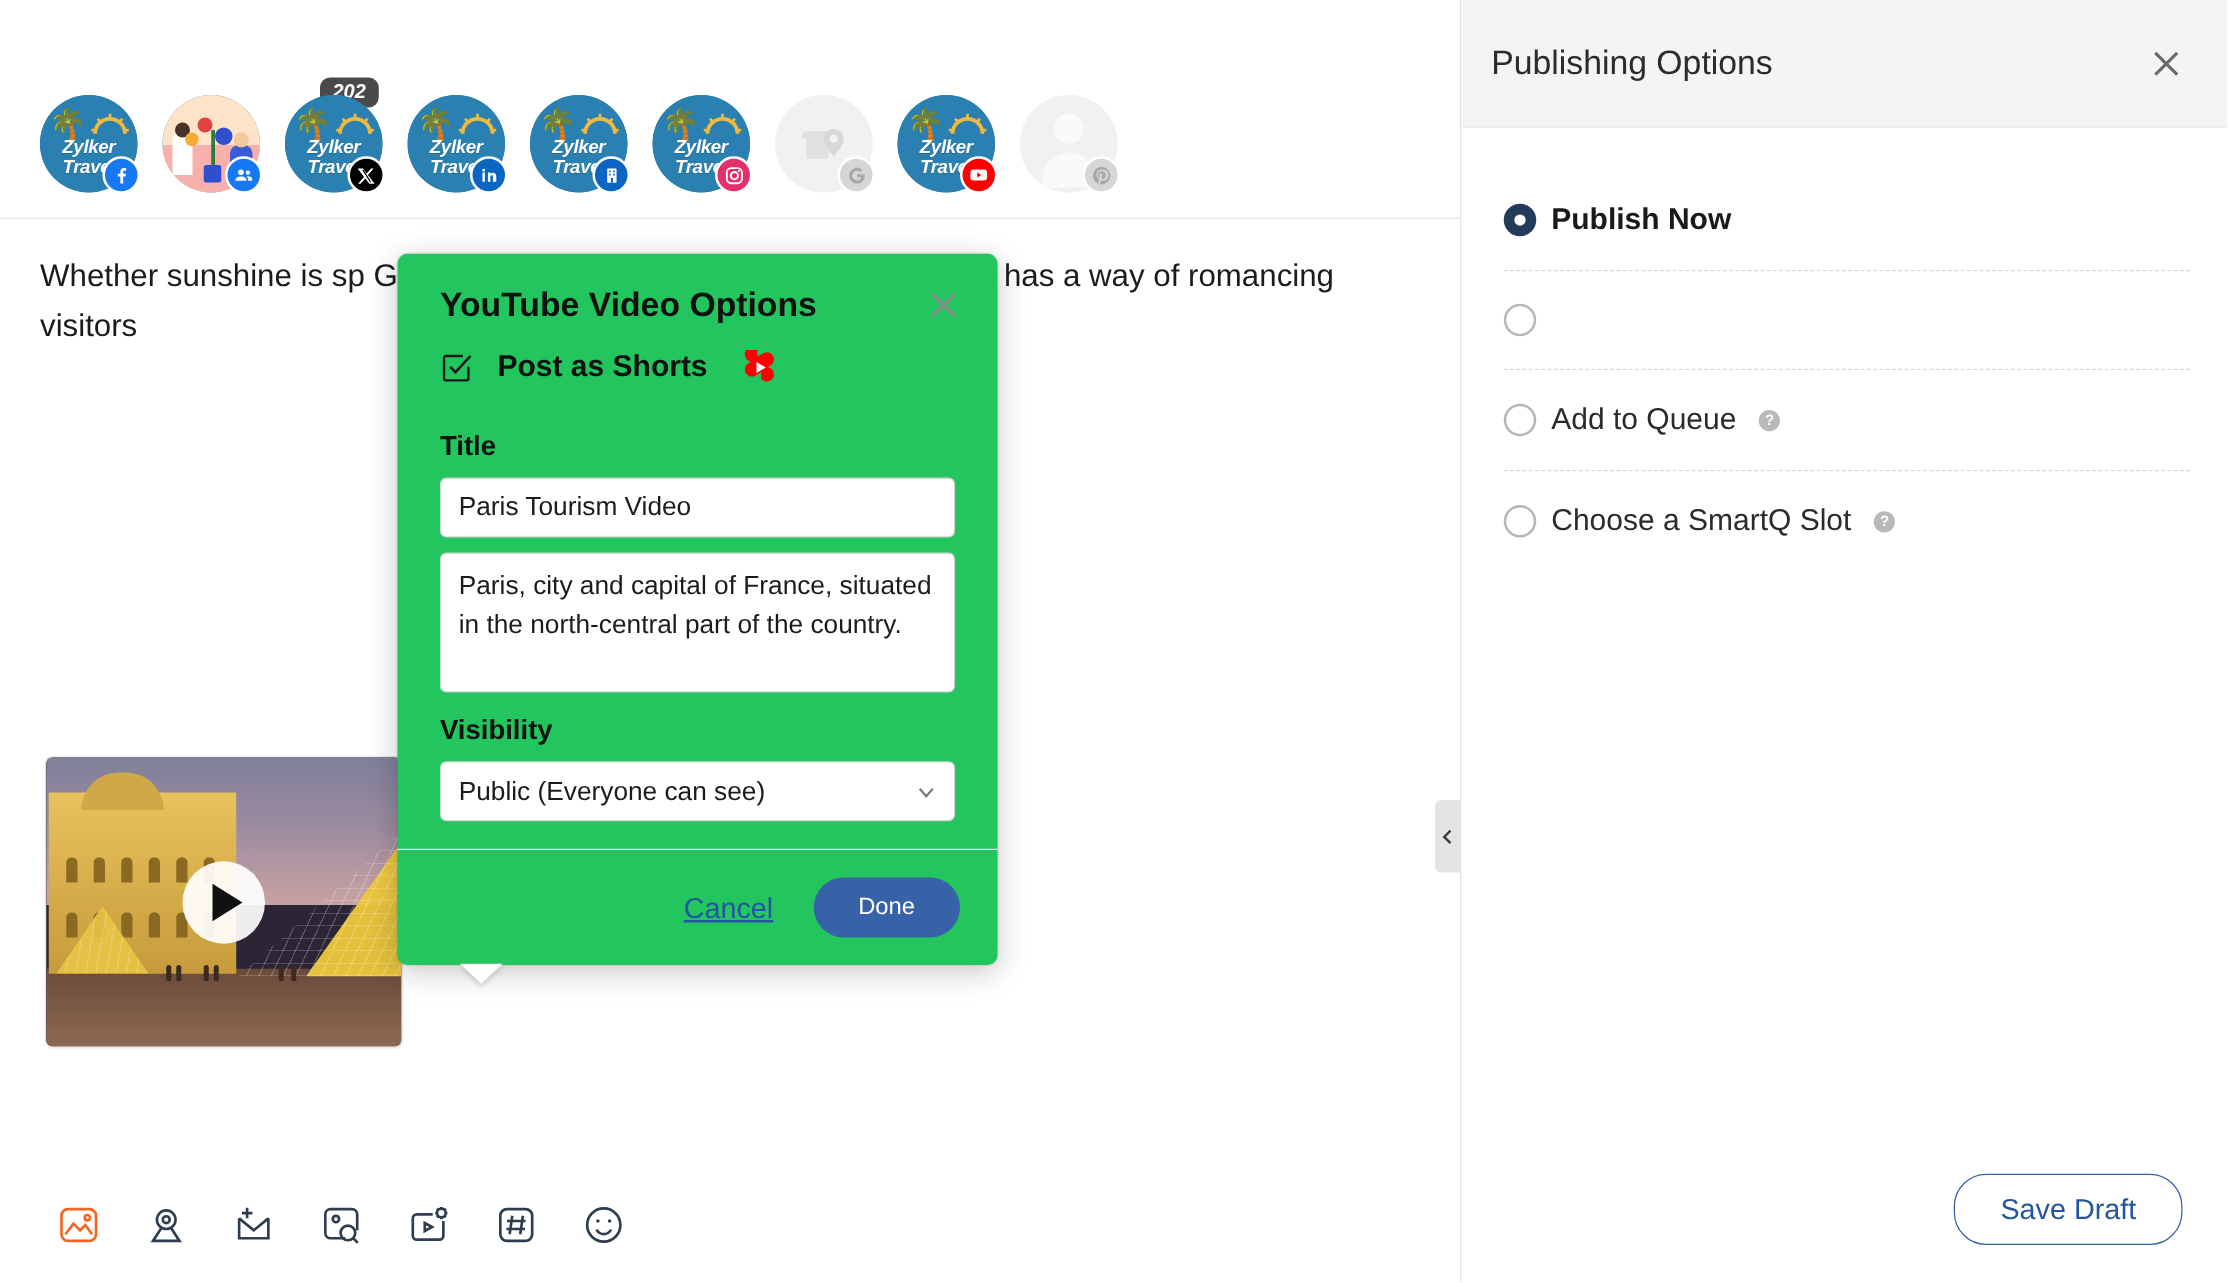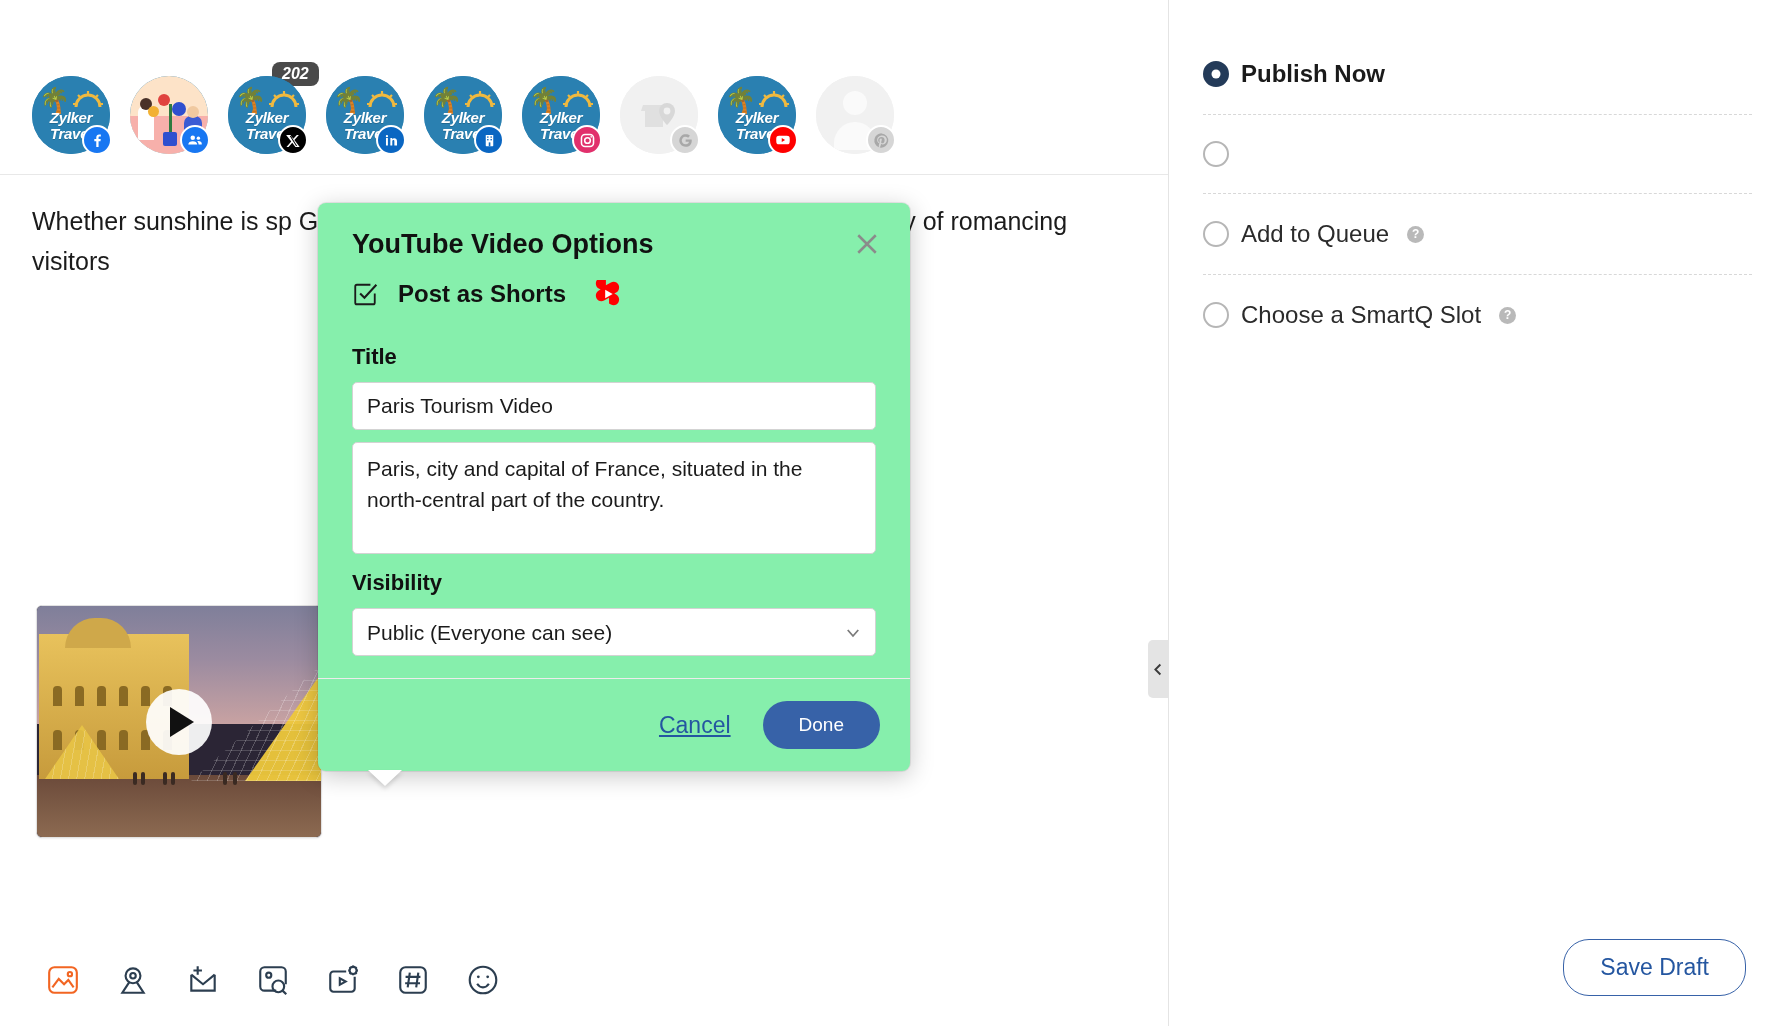--- a/index.html
+++ b/index.html
@@ -73,21 +73,21 @@
   }
   .b-facebook { background: #1877F2; }
   .b-gbusiness-c { background: #1877F2; }
   .b-x { background: #000000; }
   .b-linkedin { background: #0A66C2; }
   .b-gmb2 { background: #0A66C2; }
   .b-instagram { background: #E1306C; }
   .b-youtube { background: #FF0000; }
   .b-dim { background: #d6d6d6; color: #9a9a9a; border-color: #fff; }
   .count-badge {
-    position: absolute; top: -4px; left: 44px;
+    position: absolute; top: -4px; left: 28px;
     background: #4a4a4a; color: #fff; border-radius: 8px;
     font-size: 16px; font-style: italic; font-weight: 600;
     padding: 3px 10px; line-height: 18px; white-space: nowrap;
   }
 
   
   .composer-body { position: relative; flex: 1; padding: 26px 32px 0 32px; }
   .composer-text {
     font-size: 25px; line-height: 40px; color: #1b1b1b;
     max-width: 1110px;
@@ -144,22 +144,22 @@
   
   .toolbar {
     height: 92px; display: flex; align-items: center; gap: 36px;
     padding-left: 46px; background: #fff;
   }
   .tool-icon { width: 34px; height: 34px; color: #2c3e50; cursor: pointer; display:block; }
   .tool-icon.active { color: #F26522; }
 
   
   .dialog {
-    position: absolute; left: 318px; top: 203px; width: 592px;
-    background: #86efac; border-radius: 8px;
+    position: absolute; left: 318px; top: 203px; width: 480px;
+    background: #22c55e; border-radius: 8px;
     box-shadow: 0 5px 24px rgba(0,0,0,.22), 0 0 0 1px rgba(0,0,0,.07);
     z-index: 40;
   }
   .dialog:after {
     content:""; position:absolute; left: 50px; bottom: -15px;
     width: 0; height: 0; border-left: 17px solid transparent;
     border-right: 17px solid transparent; border-top: 16px solid #fff;
     filter: drop-shadow(0 3px 2px rgba(0,0,0,.14));
   }
   .dialog-head { padding: 26px 28px 4px 34px; display: flex; align-items: flex-start; justify-content: space-between; }
@@ -580,20 +580,26 @@
     </div>
   </div>
 
   <div class="side-panel">
     <div class="collapse-handle">
       <svg viewBox="0 0 24 24" fill="none" stroke="currentColor" stroke-width="3">
         <path d="M15 4l-8 8 8 8"></path>
       </svg>
     </div>
 
+    <div class="panel-head">
+      <div class="panel-title">Publishing Options</div>
+      <svg class="panel-close" viewBox="0 0 24 24" fill="none" stroke="currentColor" stroke-width="2">
+        <path d="M5 5l14 14M19 5L5 19"></path>
+      </svg>
+    </div>
 
     <div class="panel-body">
       <div class="radio-row">
         <span class="radio on"></span>
         <span class="radio-label bold">Publish Now</span>
       </div>
       <div class="radio-row">
         <span class="radio"></span>
       </div>
       <div class="radio-row">

